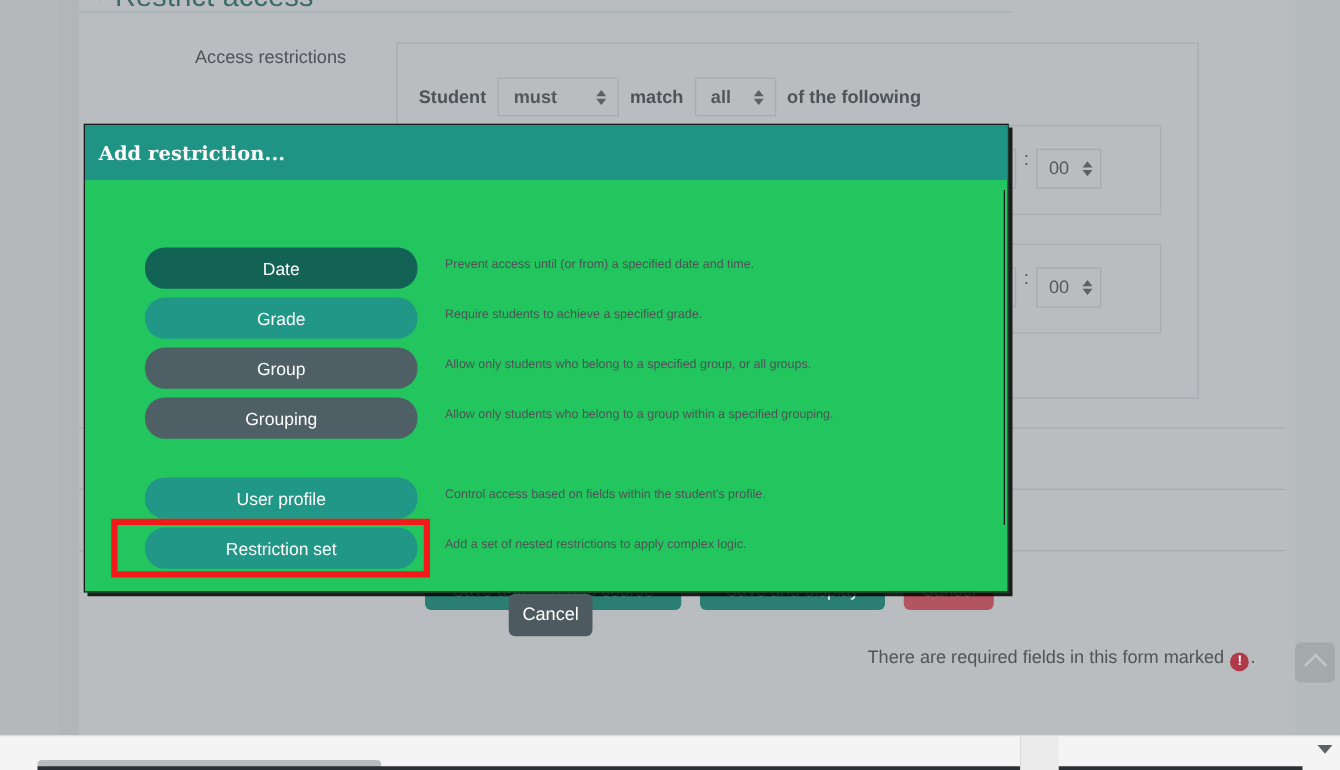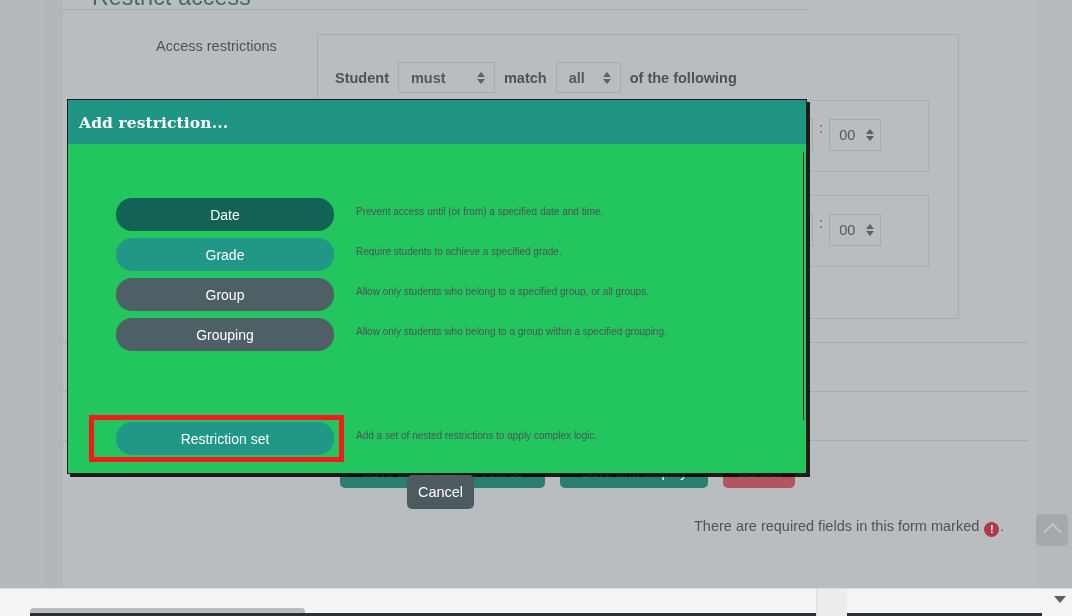--- a/index.html
+++ b/index.html
@@ -482,20 +482,24 @@
       <div class="opt-row" style="left:48px; top:134px;">
         <button class="opt-btn" style="background:#4f5f66;">Group</button>
         <span class="opt-desc">Allow only students who belong to a specified group, or all groups.</span>
       </div>
 
       <div class="opt-row" style="left:48px; top:174px;">
         <button class="opt-btn" style="background:#4f5f66;">Grouping</button>
         <span class="opt-desc">Allow only students who belong to a group within a specified grouping.</span>
       </div>
 
+      <div class="opt-row" style="left:48px; top:238px;">
+        <button class="opt-btn" style="background:#219787;">User profile</button>
+        <span class="opt-desc">Control access based on fields within the student's profile.</span>
+      </div>
 
       <div class="opt-row" style="left:48px; top:278px;">
         <button class="opt-btn" style="background:#219787;">Restriction set</button>
         <span class="opt-desc">Add a set of nested restrictions to apply complex logic.</span>
       </div>
 
       <div class="highlight-box" style="left:21px; top:271px; width:255px; height:47px;"></div>
 
       <button class="modal-cancel">Cancel</button>
     </div>

